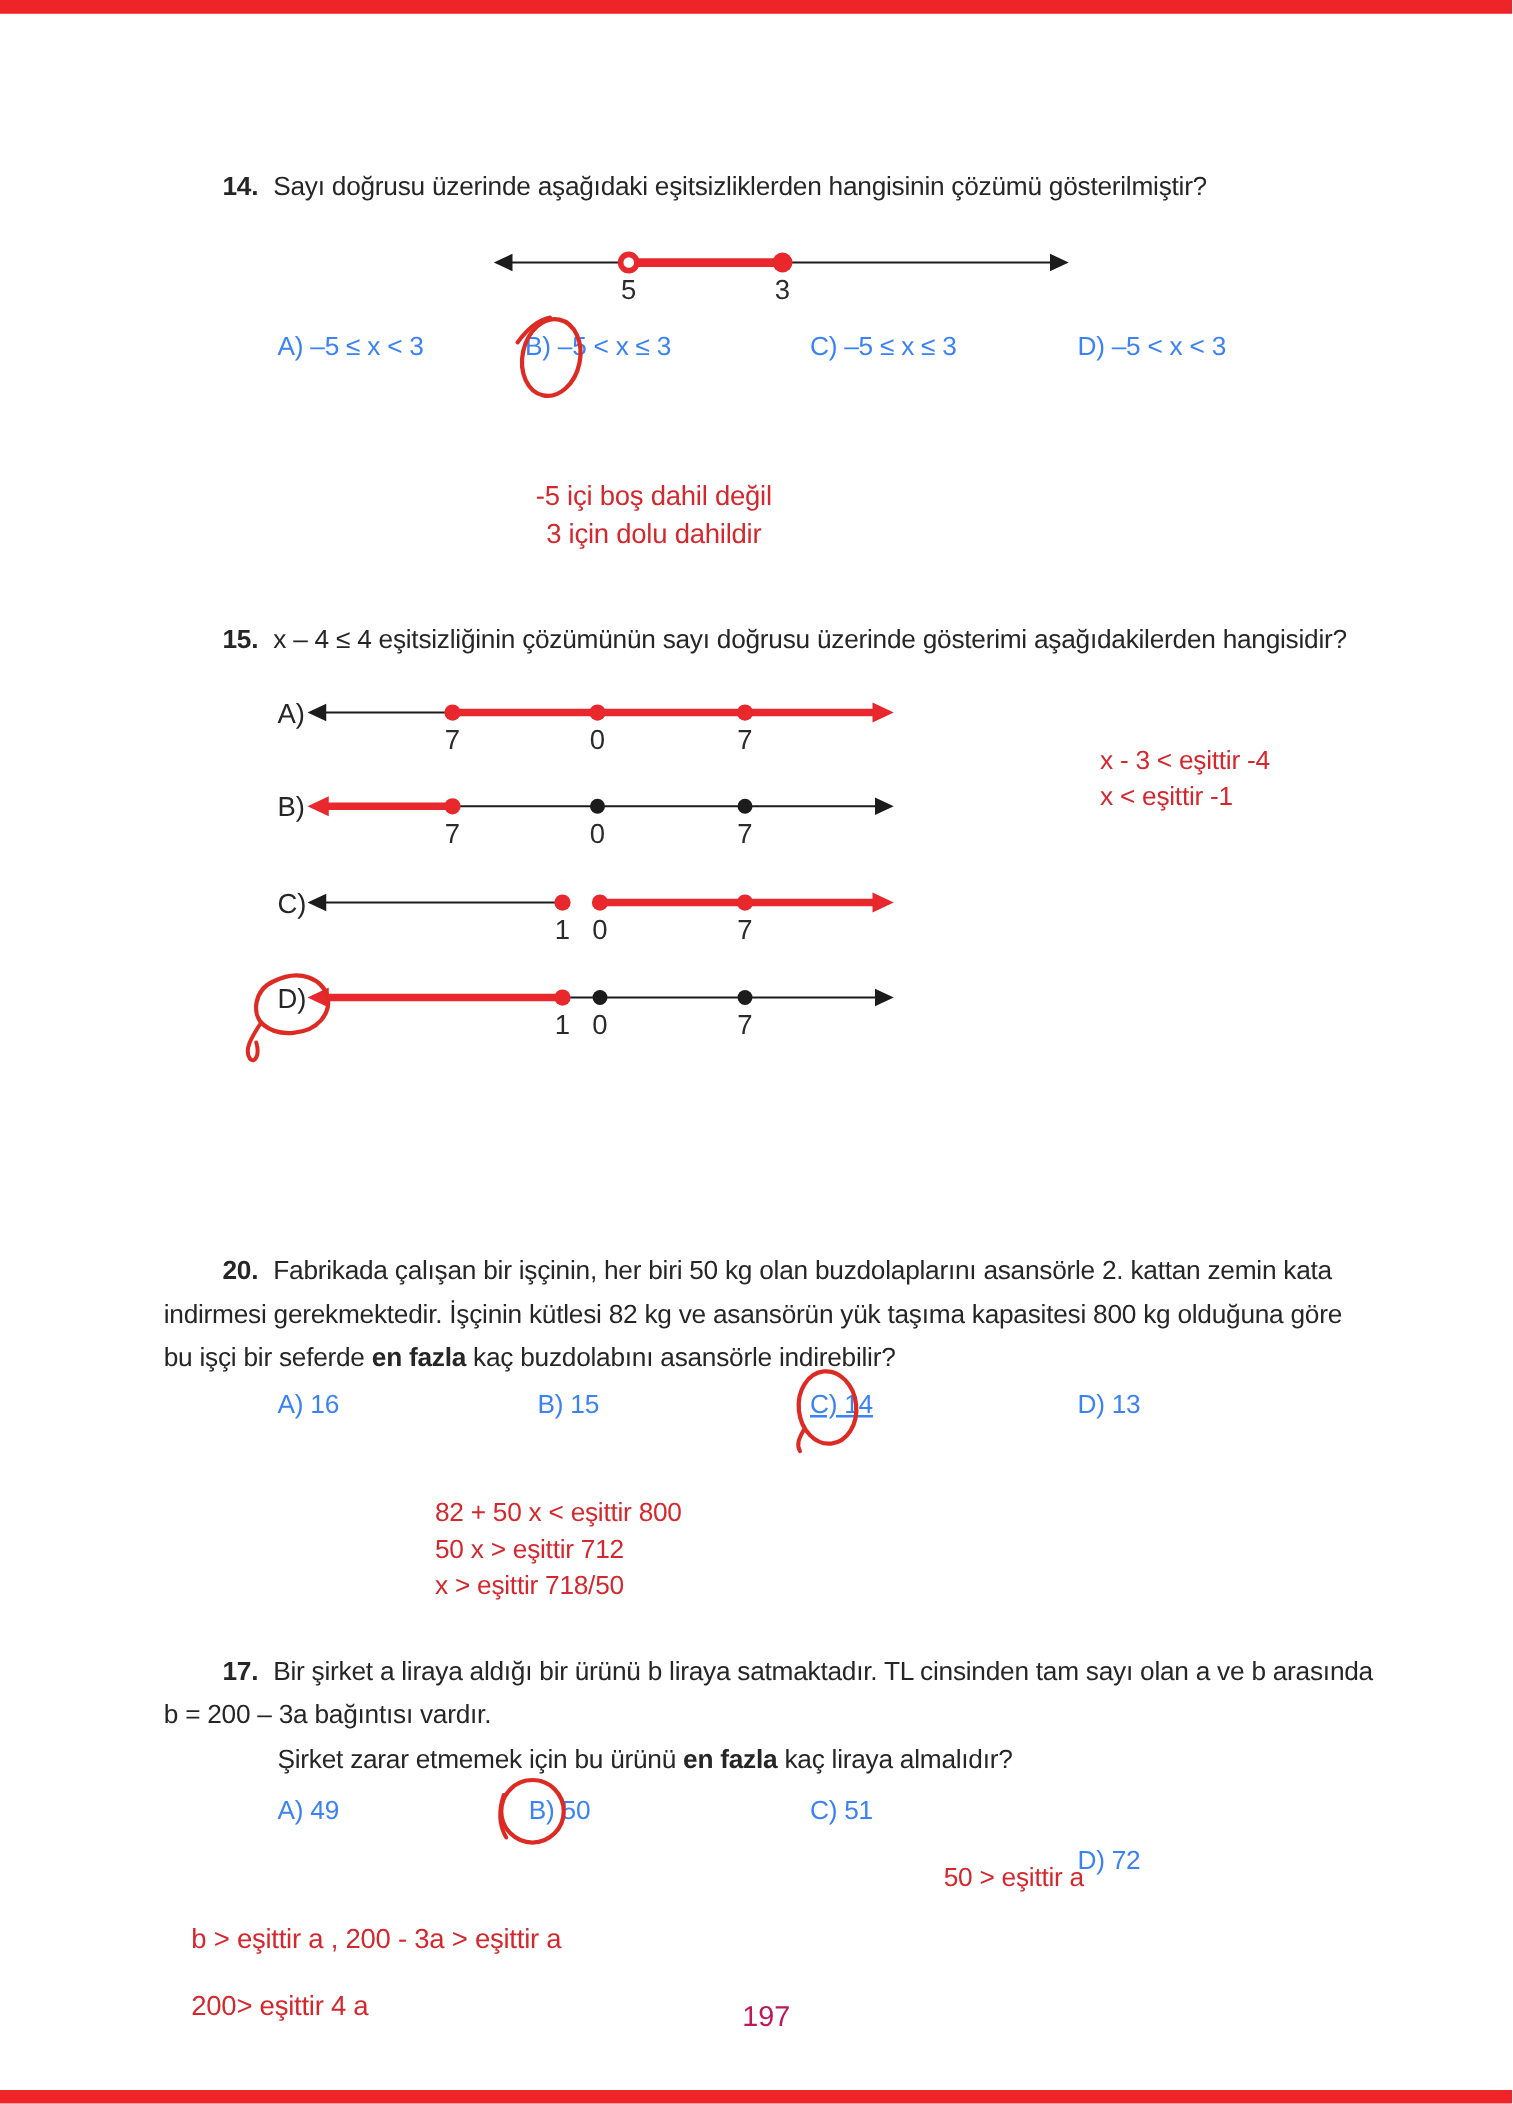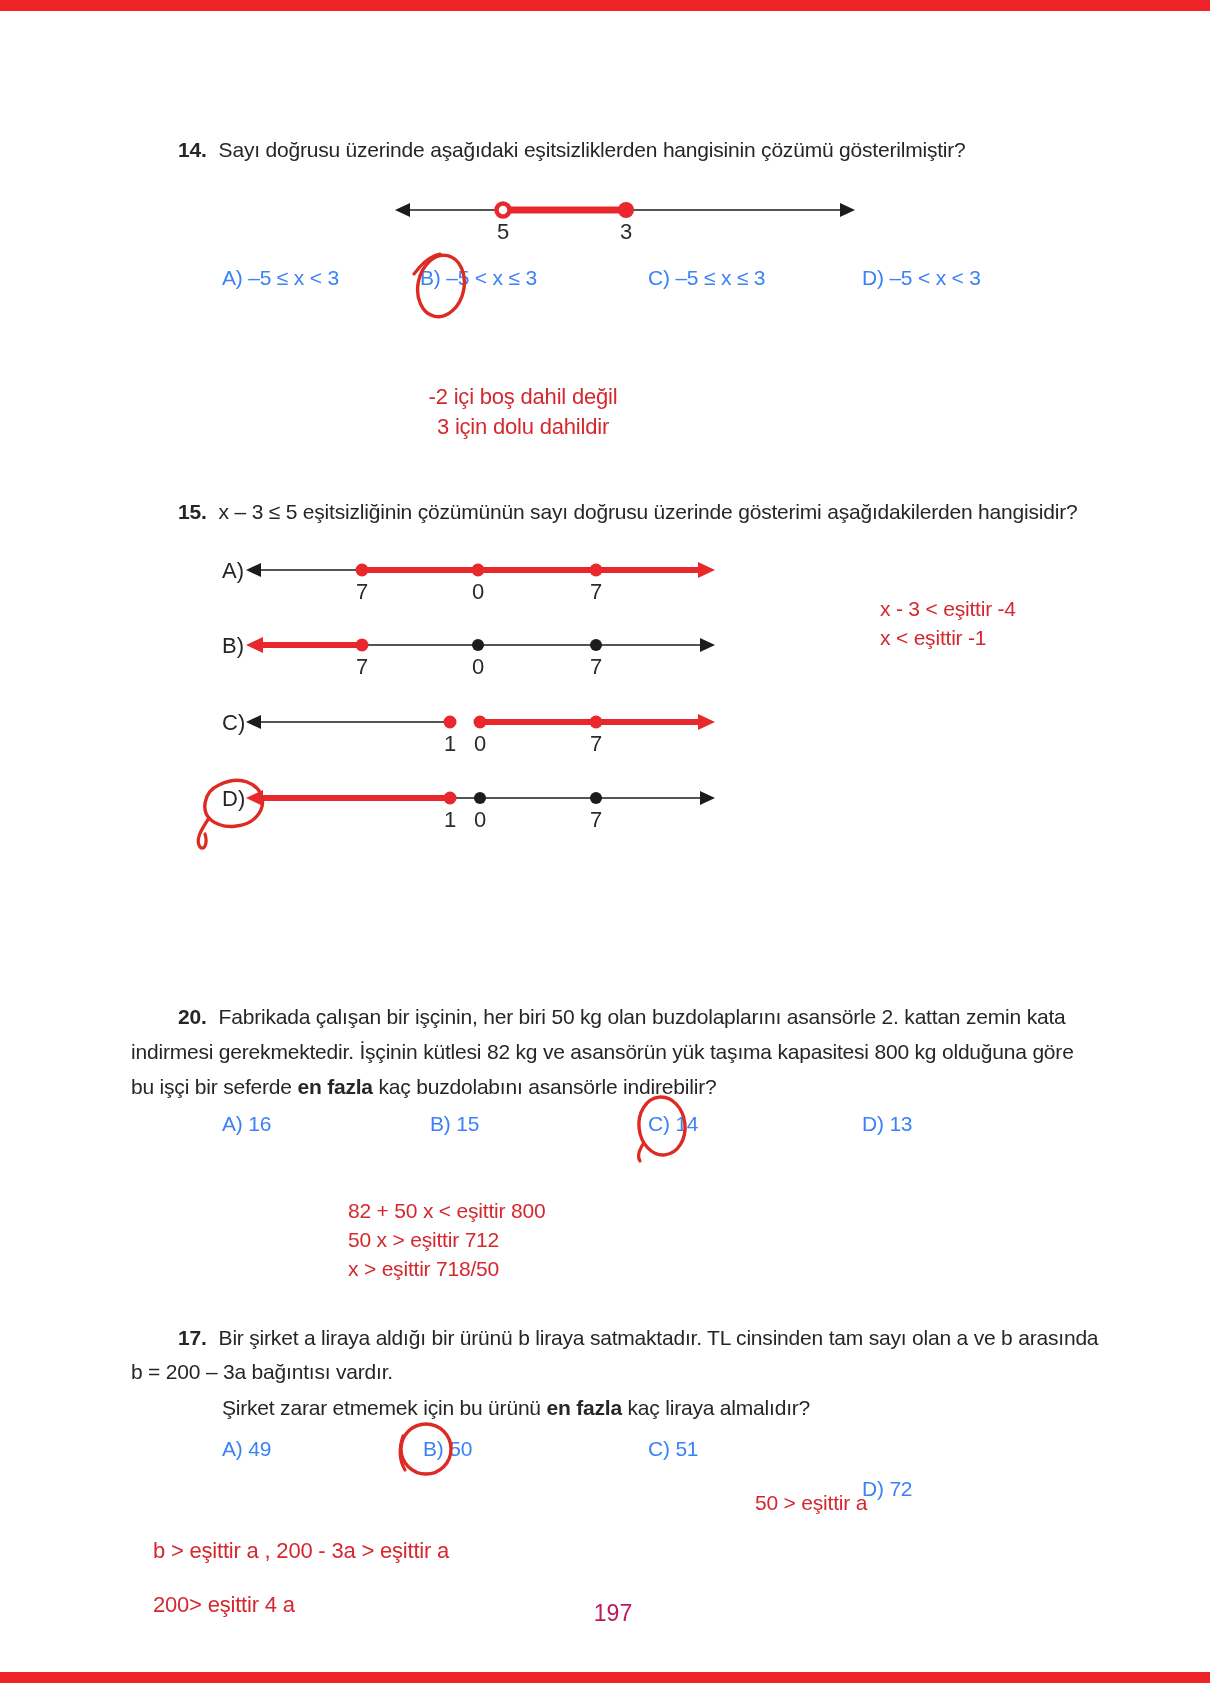--- a/index.html
+++ b/index.html
@@ -51,28 +51,28 @@
     <span class="opt" style="left:420px;top:266px;">B) –5 &lt; x ≤ 3</span>
     <span class="opt" style="left:648px;top:266px;">C) –5 ≤ x ≤ 3</span>
     <span class="opt" style="left:862px;top:266px;">D) –5 &lt; x &lt; 3</span>
 
     <svg class="abs" style="left:412px;top:250px;" width="62" height="74" viewBox="0 0 62 74">
       <ellipse cx="29" cy="36" rx="23" ry="31" fill="none" stroke="#dd2b24" stroke-width="3.4" transform="rotate(12 29 36)"></ellipse>
       <path d="M 2,24 C 10,13 18,6 28,4" fill="none" stroke="#dd2b24" stroke-width="3.2" stroke-linecap="round"></path>
     </svg>
 
     <div class="rednote center" style="left:408px;top:382px;width:230px;font-size:22px;">
-      <div class="nline">-2 içi boş dahil değil</div>
+      <div class="nline">-5 içi boş dahil değil</div>
       <div class="nline">3 için dolu dahildir</div>
     </div>
   </div>
 
   <div>
     <div class="qline" style="left:178px;top:500px;">
-      <span class="qnum">15.</span><span>x – 3 ≤  5 eşitsizliğinin çözümünün sayı doğrusu üzerinde gösterimi aşağıdakilerden hangisidir?</span>
+      <span class="qnum">15.</span><span>x – 4 ≤  4 eşitsizliğinin çözümünün sayı doğrusu üzerinde gösterimi aşağıdakilerden hangisidir?</span>
     </div>
 
     <span class="optletter" style="left:222px;top:558px;">A)</span>
     <span class="optletter" style="left:222px;top:633px;">B)</span>
     <span class="optletter" style="left:222px;top:710px;">C)</span>
     <span class="optletter" style="left:222px;top:786px;">D)</span>
 
     <svg class="abs" style="left:240px;top:552px;" width="490" height="54" viewBox="0 0 490 54">
       <polygon points="6,18 21,11 21,25" fill="#1c1c1c"></polygon>
       <line x1="19" y1="18" x2="122" y2="18" stroke="#1c1c1c" stroke-width="1.7"></line>
@@ -140,21 +140,21 @@
     <div class="qline" style="left:178px;top:1005px;">
       <span class="qnum">20.</span><span>Fabrikada çalışan bir işçinin, her biri 50 kg olan buzdolaplarını asansörle 2. kattan zemin kata</span>
     </div>
     <div class="bodyline" style="left:131px;top:1040px;text-align:right;">indirmesi gerekmektedir. İşçinin kütlesi 82 kg ve asansörün yük taşıma kapasitesi 800 kg olduğuna göre</div>
     <div class="bodyline" style="left:131px;top:1075px;">
       <span>bu işçi bir seferde </span><span class="bold">en fazla</span><span> kaç buzdolabını asansörle indirebilir?</span>
     </div>
 
     <span class="opt" style="left:222px;top:1112px;">A) 16</span>
     <span class="opt" style="left:430px;top:1112px;">B) 15</span>
-    <span class="opt" style="left:648px;top:1112px;">C) 14</span>
+    <span class="opt" style="left:648px;top:1112px;text-decoration:underline;">C) 14</span>
     <span class="opt" style="left:862px;top:1112px;">D) 13</span>
 
     <svg class="abs" style="left:632px;top:1094px;" width="62" height="70" viewBox="0 0 62 70">
       <ellipse cx="30" cy="32" rx="23" ry="29" fill="none" stroke="#dd2b24" stroke-width="3.4" transform="rotate(-6 30 32)"></ellipse>
       <path d="M 11,50 C 7,57 5,62 8,67" fill="none" stroke="#dd2b24" stroke-width="3.2" stroke-linecap="round"></path>
     </svg>
 
     <div class="rednote" style="left:348px;top:1196px;">
       <div class="nline" style="line-height:29px;">82 + 50 x &lt; eşittir 800</div>
       <div class="nline" style="line-height:29px;">50 x &gt; eşittir 712</div>

